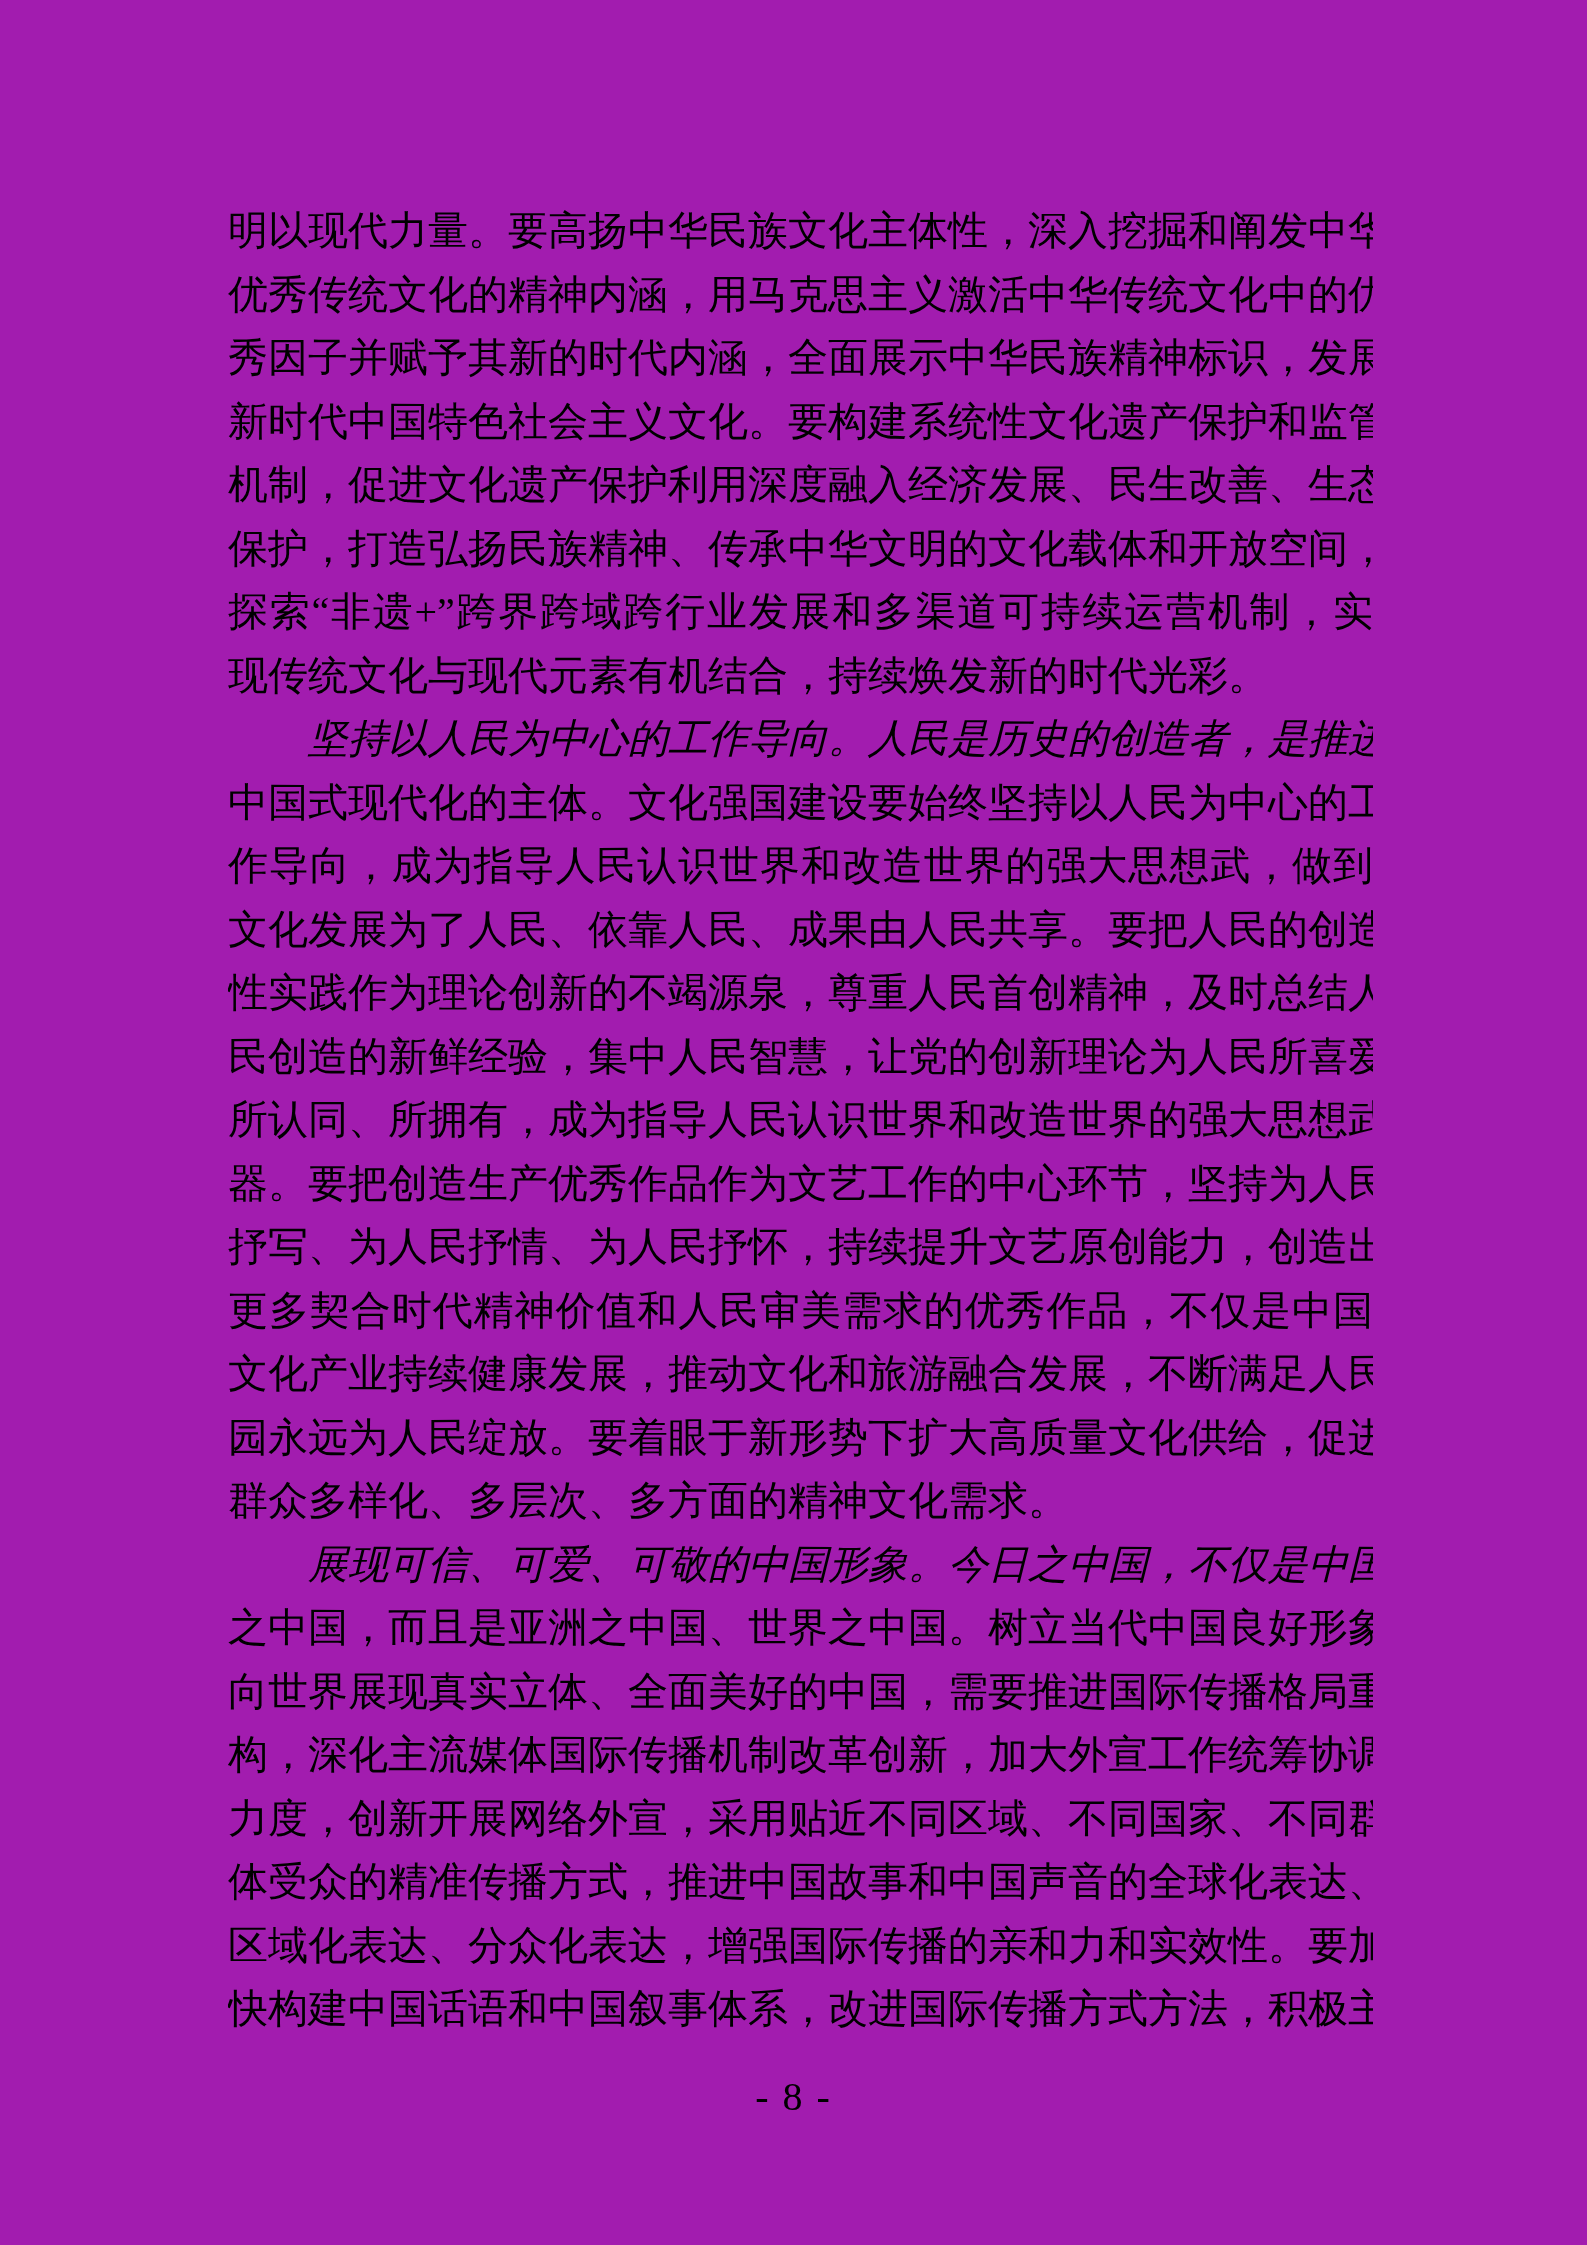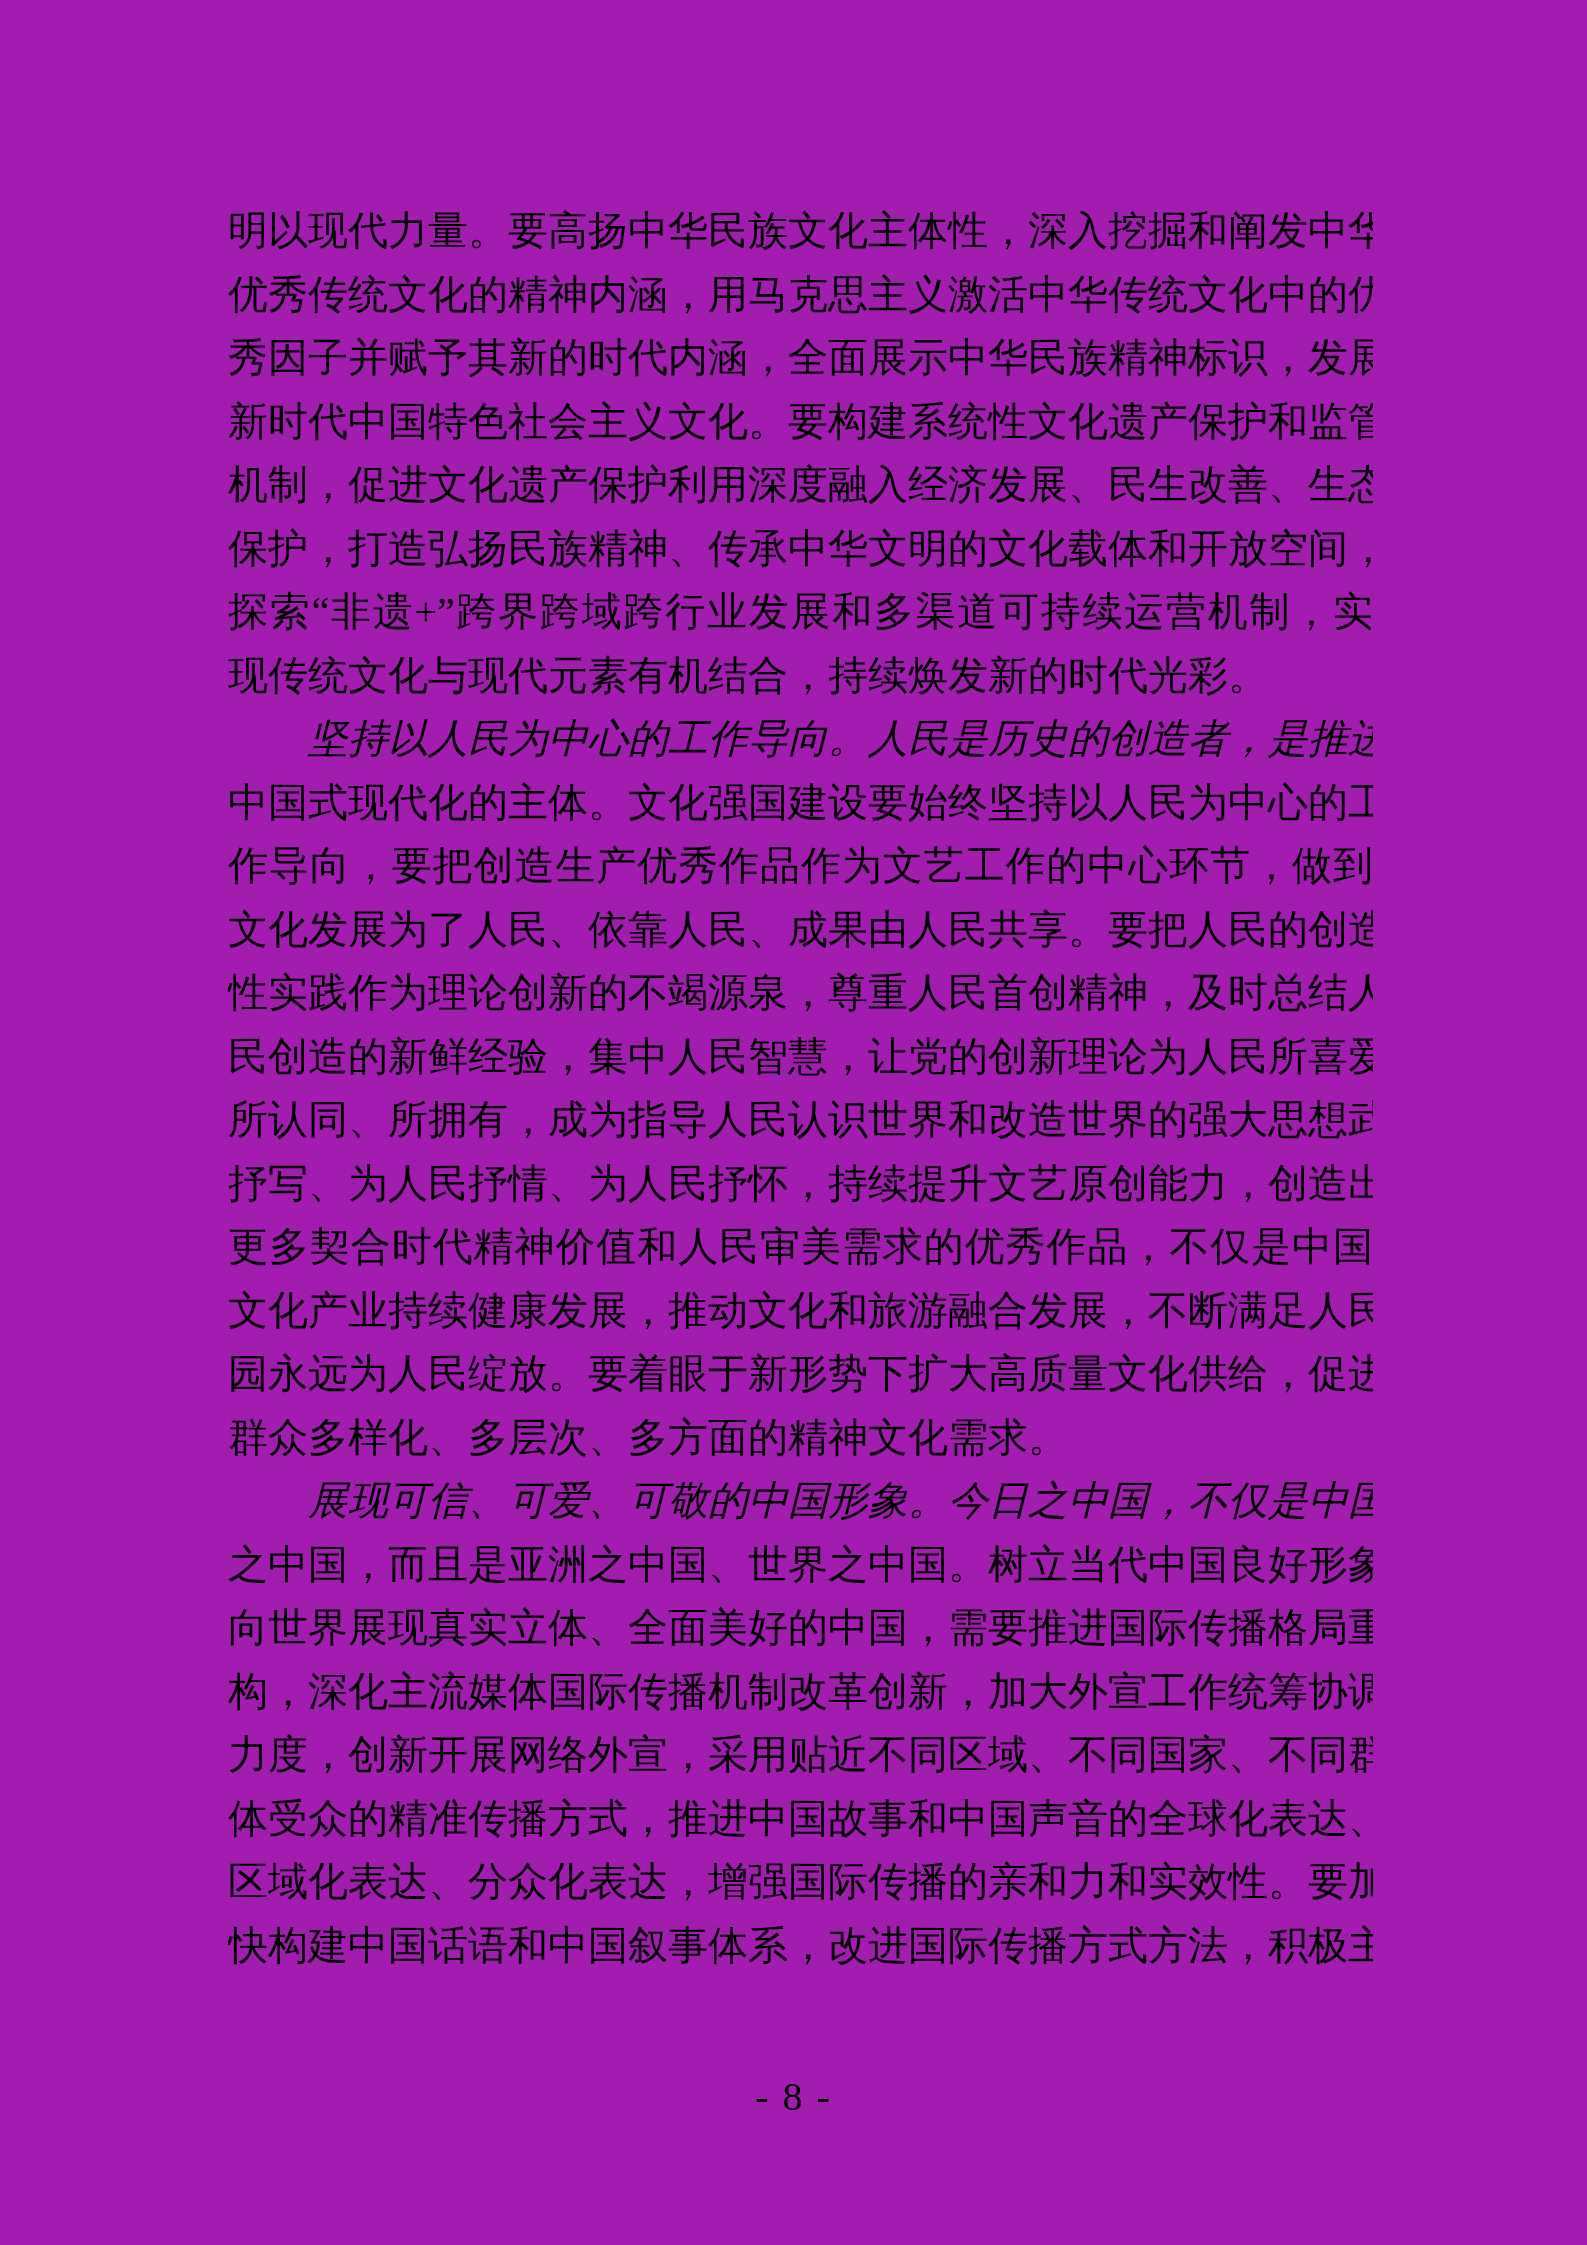--- a/index.html
+++ b/index.html
@@ -72,25 +72,26 @@
         <div class="line">秀因子并赋予其新的时代内涵，全面展示中华民族精神标识，发展</div>
         <div class="line">新时代中国特色社会主义文化。要构建系统性文化遗产保护和监管</div>
         <div class="line">机制，促进文化遗产保护利用深度融入经济发展、民生改善、生态</div>
         <div class="line">保护，打造弘扬民族精神、传承中华文明的文化载体和开放空间，</div>
         <div class="line">探索“非遗+”跨界跨域跨行业发展和多渠道可持续运营机制，实</div>
         <div class="line last">现传统文化与现代元素有机结合，持续焕发新的时代光彩。</div>
       </div>
       <div class="paragraph indent">
         <div class="line">坚持以人民为中心的工作导向。人民是历史的创造者，是推进</div>
         <div class="line">中国式现代化的主体。文化强国建设要始终坚持以人民为中心的工</div>
-        <div class="line">作导向，要把创造生产优秀作品作为文艺工作的中心环节，做到</div>
+        <div class="line">作导向，成为指导人民认识世界和改造世界的强大思想武，做到</div>
         <div class="line">文化发展为了人民、依靠人民、成果由人民共享。要把人民的创造</div>
         <div class="line">性实践作为理论创新的不竭源泉，尊重人民首创精神，及时总结人</div>
         <div class="line">民创造的新鲜经验，集中人民智慧，让党的创新理论为人民所喜爱、</div>
         <div class="line">所认同、所拥有，成为指导人民认识世界和改造世界的强大思想武</div>
+        <div class="line">器。要把创造生产优秀作品作为文艺工作的中心环节，坚持为人民</div>
         <div class="line">抒写、为人民抒情、为人民抒怀，持续提升文艺原创能力，创造出</div>
         <div class="line">更多契合时代精神价值和人民审美需求的优秀作品，不仅是中国</div>
         <div class="line">文化产业持续健康发展，推动文化和旅游融合发展，不断满足人民</div>
         <div class="line">园永远为人民绽放。要着眼于新形势下扩大高质量文化供给，促进</div>
         <div class="line last">群众多样化、多层次、多方面的精神文化需求。</div>
       </div>
       <div class="paragraph indent">
         <div class="line">展现可信、可爱、可敬的中国形象。今日之中国，不仅是中国</div>
         <div class="line">之中国，而且是亚洲之中国、世界之中国。树立当代中国良好形象，</div>
         <div class="line">向世界展现真实立体、全面美好的中国，需要推进国际传播格局重</div>

